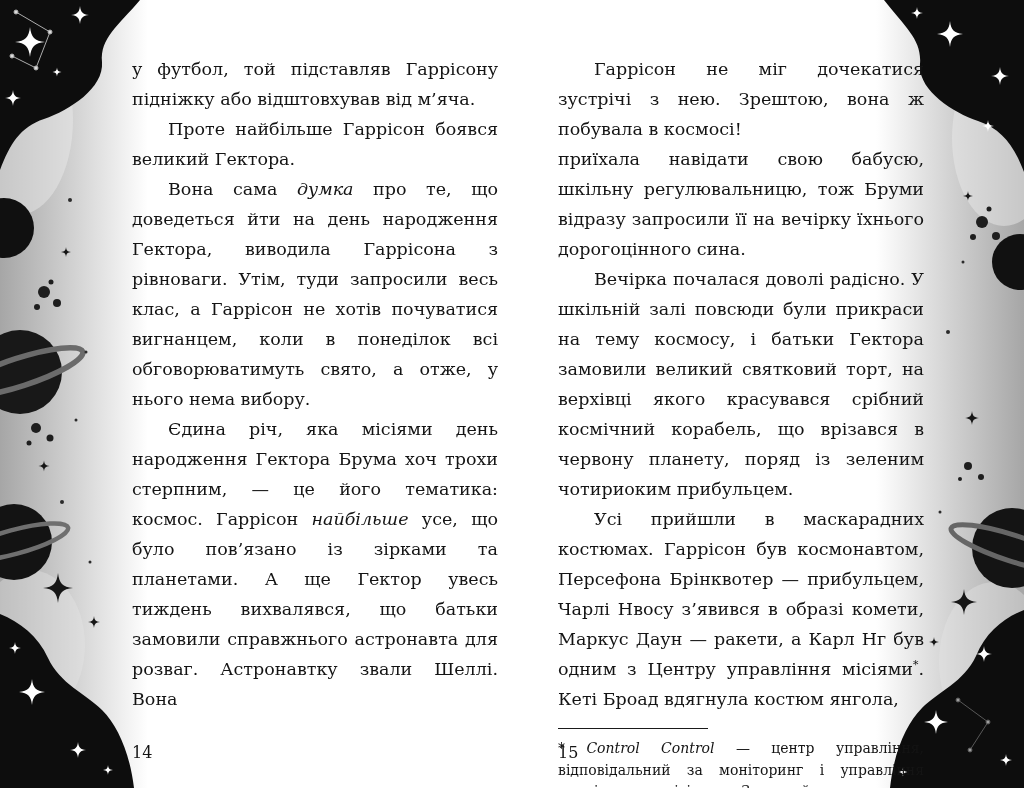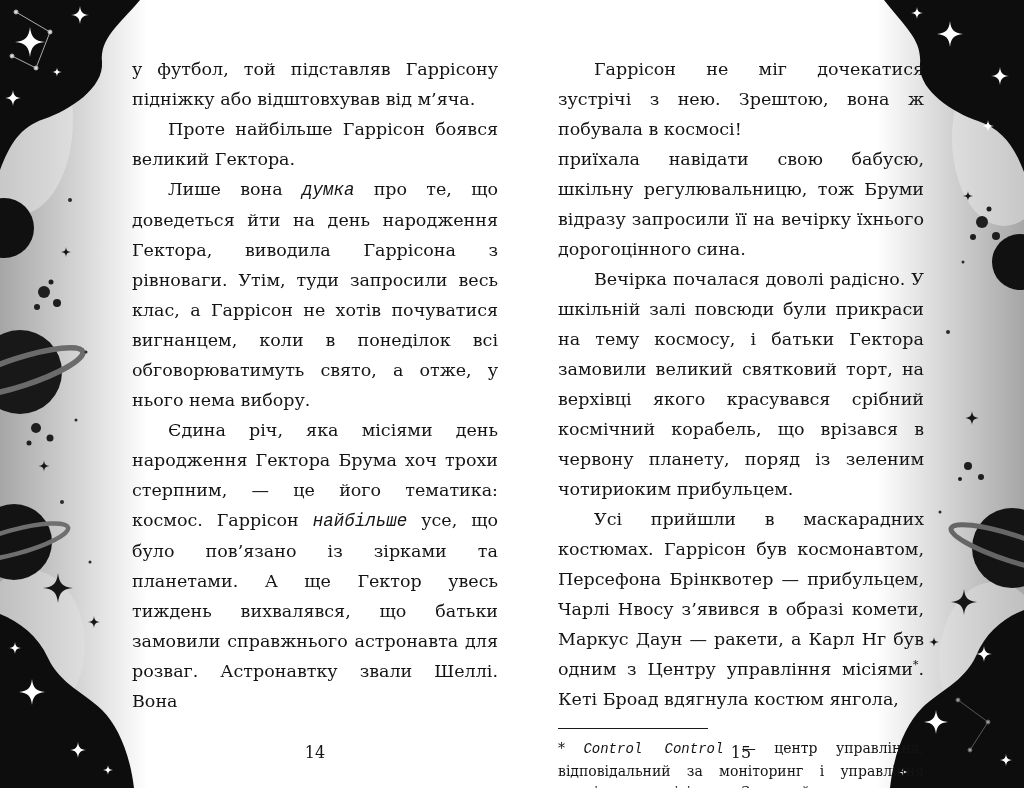--- a/index.html
+++ b/index.html
@@ -22,33 +22,33 @@
     margin-left: 16px;
   }
   .col { position: relative; width: 366px; height: 734px; }
 
   .para {
     text-align: justify;
     font-size: 17.5px;
     line-height: 30px;
   }
   .para.indent { text-indent: 36px; }
-  .para em { font-style: italic; font-family: Liberation Mono, monospace; }
+  .para em { font-style: italic; }
   .para sup { font-size: 0.62em; vertical-align: super; line-height: 0; }
 
   .footnote-divider {
     width: 150px;
     border-top: 1.5px solid #1a1a1a;
     margin: 14px 0 9px 0;
   }
   .footnote .para { font-size: 14px; line-height: 21.5px; }
 
   .page-number {
     position: absolute; bottom: 26px; left: 0;
-    width: 100%; text-align: center;
+    width: 100%; 
     font-size: 16px;
   }
 </style>
 </head>
 <body>
 
 <div class="spread">
 
   <svg class="frame" viewBox="0 0 1024 788" xmlns="http://www.w3.org/2000/svg">
     <defs>
@@ -170,21 +170,21 @@
         <circle cx="963" cy="262" r="1.5"></circle>
     </g>
   </svg>
 
   <div class="content">
 
     <div class="col">
       <div>
           <p class="para"><span>у футбол, той підставляв Гаррісону підніжку або відштовхував від м’яча.</span></p>
           <p class="para indent"><span>Проте найбільше Гаррісон боявся великий Гектора.</span></p>
-          <p class="para indent"><span>Лише вона </span><em>думка</em><span> про те, що доведеться йти на день народження Гектора, виводила Гаррісона з рівноваги. Утім, туди запросили весь клас, а Гаррісон не хотів почуватися вигнанцем, коли в понеділок всі обговорюватимуть свято, а отже, у нього нема вибору.</span></p>
+          <p class="para indent"><span>Вона сама </span><em>думка</em><span> про те, що доведеться йти на день народження Гектора, виводила Гаррісона з рівноваги. Утім, туди запросили весь клас, а Гаррісон не хотів почуватися вигнанцем, коли в понеділок всі обговорюватимуть свято, а отже, у нього нема вибору.</span></p>
           <p class="para indent"><span>Єдина річ, яка місіями день народження Гектора Брума хоч трохи стерпним, — це його тематика: космос. Гаррісон </span><em>найбільше</em><span> усе, що було пов’язано із зірками та планетами. А ще Гектор увесь тиждень вихвалявся, що батьки замовили справжнього астронавта для розваг. Астронавтку звали Шеллі. Вона</span></p>
         </div>
       <div class="page-number">14</div>
     </div>
 
     <div class="col">
       <div>
           <p class="para indent"><span>Гаррісон не міг дочекатися зустрічі з нею. Зрештою, вона ж побувала в космосі!</span></p>
           <p class="para"><span>приїхала навідати свою бабусю, шкільну регулювальницю, тож Бруми відразу запросили її на вечірку їхнього дорогоцінного сина.</span></p>
           <p class="para indent"><span>Вечірка почалася доволі радісно. У шкільній залі повсюди були прикраси на тему космосу, і батьки Гектора замовили великий святковий торт, на верхівці якого красувався срібний космічний корабель, що врізався в червону планету, поряд із зеленим чотириоким прибульцем.</span></p>

